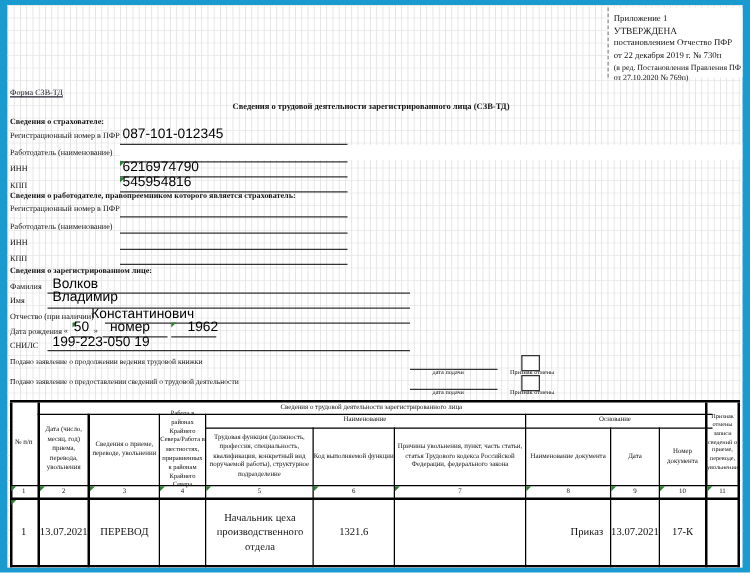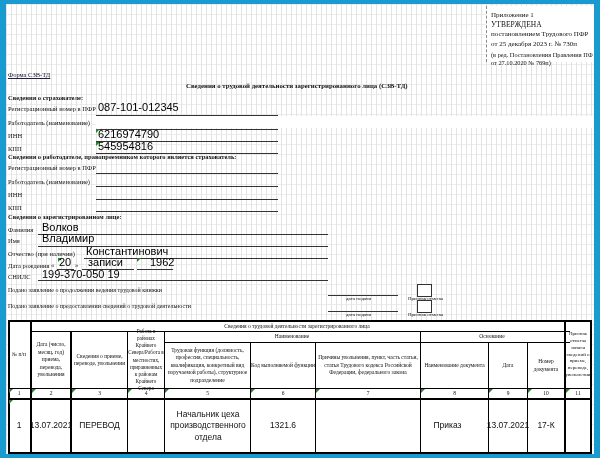--- a/index.html
+++ b/index.html
@@ -32,32 +32,32 @@
   }
   .hdrline { position:absolute; left:4px; font-size:7px; white-space:nowrap; }
   .whiteband { position:absolute; background:#fff; }
   .cbx { position:absolute; width:13px; height:11px; border:1px solid #333; background:#fff; }
   
   .tbl { position:absolute; left:2px; top:316px; width:584px; height:132px; background:#fff; border-top:2px solid #000; }
   .cell { position:absolute; box-sizing:border-box; font-size:5.5px; text-align:center; display:flex; align-items:center; justify-content:center; line-height:1.35; }
   .vline { position:absolute; width:0; border-left:1px solid #000; }
   .vthick { position:absolute; width:0; border-left:2px solid #000; }
   .hline { position:absolute; height:0; border-top:1px solid #000; }
-  .rowtxt { font-family:Liberation Sans, sans-serif; font-size:8.5px; }
+  .rowtxt { font-family:Liberation Serif, serif; font-size:8.5px; }
 </style>
 </head>
 <body>
 
 <div class="sheet">
 
   <div class="hdrbox">
     <div class="hdrline" style="top:5px">Приложение 1</div>
     <div class="hdrline" style="top:14px;font-size:7.5px">УТВЕРЖДЕНА</div>
-    <div class="hdrline" style="top:24px">постановлением Трудового ПФР</div>
-    <div class="hdrline" style="top:34px">от 25 декабря 2023 г. № 730п</div>
+    <div class="hdrline" style="top:24px">постановлением Отчество ПФР</div>
+    <div class="hdrline" style="top:34px">от 22 декабря 2019 г. № 730п</div>
     <div class="hdrline" style="top:45px;font-size:6.3px">(в ред. Постановления Правления ПФ РФ</div>
     <div class="hdrline" style="top:53px;font-size:6.3px;left:4px">от 27.10.2020 № 769п)</div>
   </div>
 
   <div class="abs sm" style="left:2px;top:67px;text-decoration:underline;color:#223;">Форма СЗВ-ТД</div>
 
   <div class="abs b" style="left:180px;top:78px;font-size:6.8px">Сведения о трудовой деятельности зарегистрированного лица (СЗВ-ТД)</div>
 
   <div class="abs b lbl" style="left:2px;top:90px">Сведения о страхователе:</div>
 
@@ -93,37 +93,37 @@
 
   <div class="abs lbl" style="left:2px;top:222px">Фамилия</div>
   <div class="abs val" style="left:36px;top:217px">Волков</div>
   <div class="uline" style="left:32px;top:230px;width:290px"></div>
 
   <div class="abs lbl" style="left:2px;top:233px">Имя</div>
   <div class="abs val" style="left:36px;top:228px">Владимир</div>
   <div class="uline" style="left:32px;top:242px;width:290px"></div>
 
   <div class="abs lbl" style="left:2px;top:246px">Отчество (при наличии)</div>
-  <div class="abs val" style="left:80px;top:241px">Константинович</div>
+  <div class="abs val" style="left:67px;top:241px">Константинович</div>
   <div class="uline" style="left:78px;top:254px;width:244px"></div>
 
   <div class="abs lbl" style="left:2px;top:258px">Дата рождения</div>
   <div class="abs lbl" style="left:45px;top:257px">«</div>
   <div class="corner" style="left:52px;top:254px"></div>
-  <div class="abs val" style="left:53px;top:252px">20</div>
+  <div class="abs val" style="left:53px;top:252px">50</div>
   <div class="uline" style="left:51px;top:265px;width:17px"></div>
   <div class="abs lbl" style="left:69px;top:257px">»</div>
-  <div class="abs val" style="left:82px;top:252px">записи</div>
+  <div class="abs val" style="left:82px;top:252px">номер</div>
   <div class="uline" style="left:76px;top:265px;width:52px"></div>
   <div class="corner" style="left:131px;top:254px"></div>
   <div class="abs val" style="left:144px;top:252px">1962</div>
   <div class="uline" style="left:131px;top:265px;width:36px"></div>
 
   <div class="abs lbl" style="left:2px;top:269px">СНИЛС</div>
-  <div class="abs val" style="left:36px;top:264px">199-370-050 19</div>
+  <div class="abs val" style="left:36px;top:264px">199-223-050 19</div>
   <div class="uline" style="left:32px;top:276px;width:290px"></div>
 
   <div class="abs tiny" style="left:2px;top:283px">Подано заявление о продолжении ведения трудовой книжки</div>
   <div class="uline" style="left:322px;top:291px;width:70px"></div>
   <div class="abs" style="left:340px;top:292px;font-size:5px">дата подачи</div>
   <div class="cbx" style="left:411px;top:280px"></div>
   <div class="abs" style="left:402px;top:292px;font-size:5px">Признак отмены</div>
 
   <div class="abs tiny" style="left:2px;top:299px">Подано заявление о предоставлении сведений о трудовой деятельности</div>
   <div class="uline" style="left:322px;top:307px;width:70px"></div>
@@ -194,19 +194,19 @@
 
     <div>
       <div class="corner" style="left:1px;top:78px"></div>
       <div class="cell rowtxt" style="left:0;top:78px;width:22px;height:52px">1</div>
       <div class="cell rowtxt" style="left:23px;top:78px;width:40px;height:52px">13.07.2021</div>
       <div class="cell rowtxt" style="left:64px;top:78px;width:55px;height:52px">ПЕРЕВОД</div>
       <div class="cell rowtxt" style="left:120px;top:78px;width:36px;height:52px"></div>
       <div class="cell rowtxt" style="left:160px;top:78px;width:80px;height:52px;white-space:normal">Начальник цеха производственного отдела</div>
       <div class="cell rowtxt" style="left:243px;top:78px;width:64px;height:52px">1321.6</div>
       <div class="cell rowtxt" style="left:308px;top:78px;width:104px;height:52px"></div>
-      <div class="cell rowtxt" style="left:406px;top:78px;width:67px;height:52px">Приказ</div>
+      <div class="cell rowtxt" style="left:428px;top:78px;width:67px;height:52px">Приказ</div>
       <div class="cell rowtxt" style="left:480px;top:78px;width:40px;height:52px">13.07.2021</div>
       <div class="cell rowtxt" style="left:520px;top:78px;width:36px;height:52px">17-К</div>
       <div class="cell rowtxt" style="left:558px;top:78px;width:24px;height:52px"></div>
     </div>
   </div>
 </div>
 
 </body></html>

